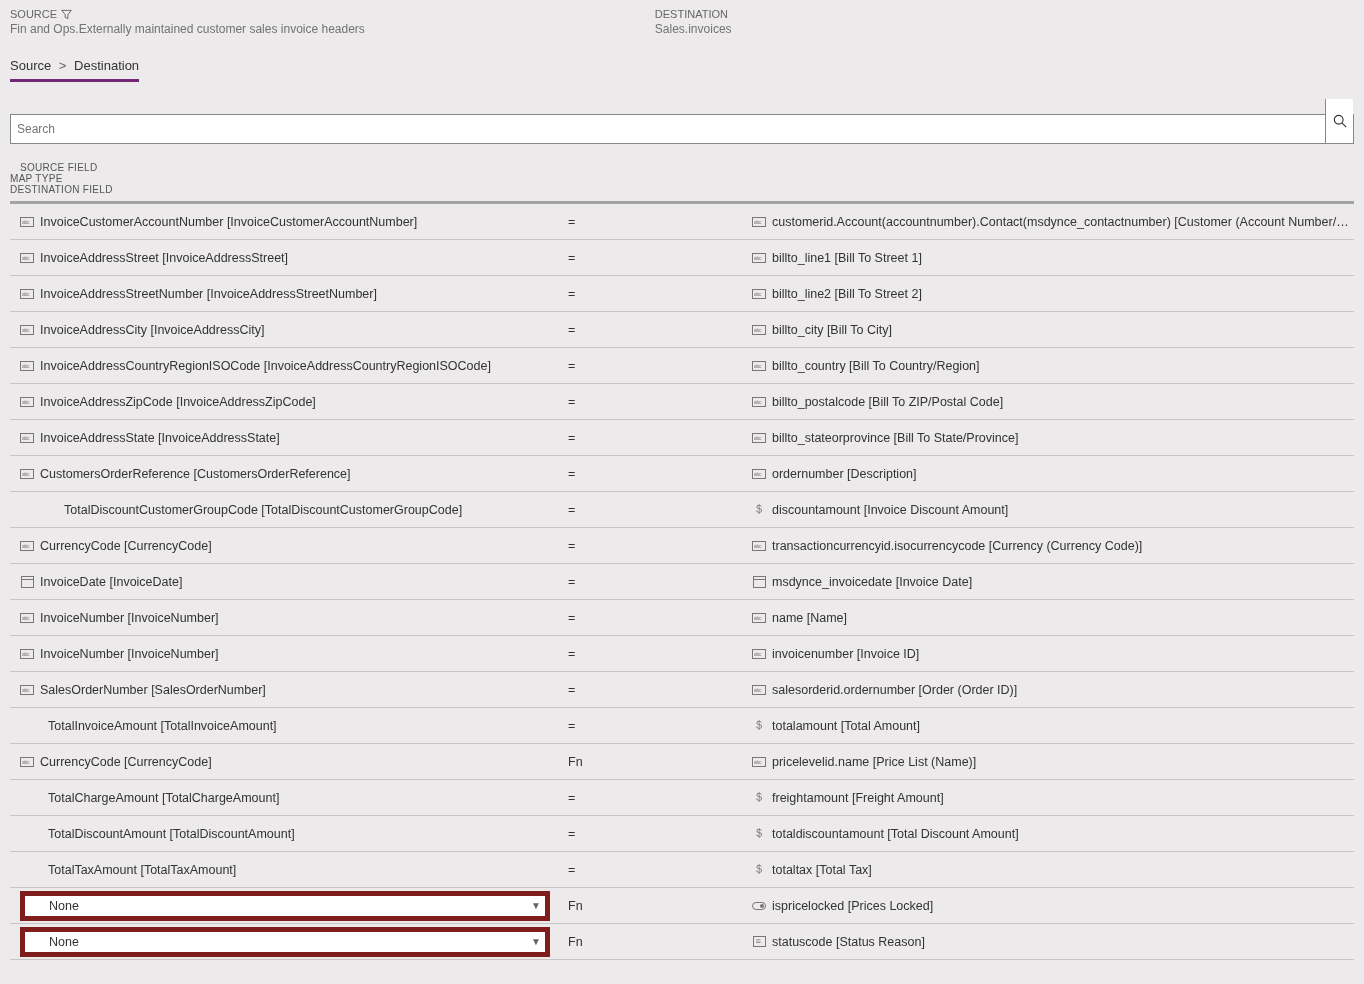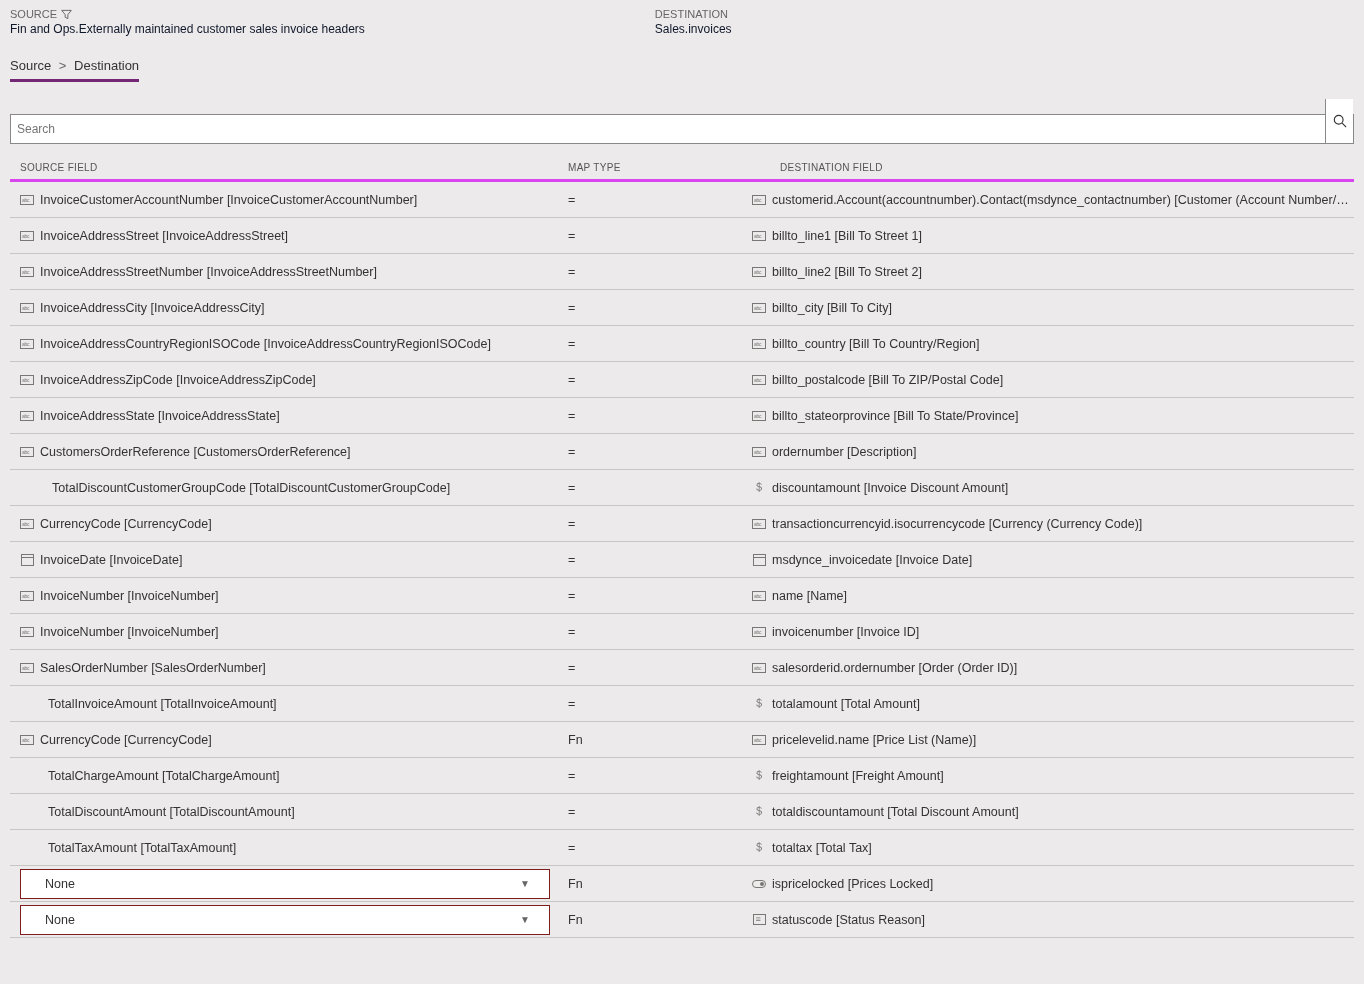--- a/index.html
+++ b/index.html
@@ -18,21 +18,21 @@
 .header-block .label {
   font-size: 11px;
   color: #666;
   text-transform: uppercase;
   display: flex;
   align-items: center;
   gap: 4px;
 }
 .header-block .value {
   font-size: 12px;
-  color: #0f172a;
+  color: #737373;
   margin-top: 2px;
 }
 .breadcrumb-tabs {
   padding: 0 10px;
   margin-top: 14px;
 }
 .breadcrumb-tabs .crumb {
   display: inline-block;
   font-size: 13px;
   color: #333;
@@ -63,25 +63,26 @@
   display: flex;
   align-items: center;
   justify-content: center;
   background: #fff;
 }
 .grid {
   margin: 12px 10px 0 10px;
 }
 .grid-header {
   display: flex;
-  border-bottom: 3px solid #d946ef;
+  border-bottom: 3px solid #a3a3a3;
   padding: 6px 0;
   font-size: 10px;
   color: #555;
   letter-spacing: 0.3px;
+  flex-direction: column;
 }
 .col-source { width: 558px; padding-left: 10px; }
 .col-map { width: 212px; }
 .col-dest { flex: 1; }
 .row {
   display: flex;
   align-items: center;
   border-bottom: 1px solid #c8c6c4;
   min-height: 36px;
   font-size: 12.5px;
@@ -172,26 +173,26 @@
   line-height: 8px;
   top: 0; left: 2px;
   color: #797775;
 }
 .icon-filter {
   display: inline-block;
 }
 .none-select {
   height: 30px;
   width: 530px;
-  border: 1px solid #7f1d1d;
+  border: 5px solid #7f1d1d;
   background: #fff;
   display: flex;
   align-items: center;
   justify-content: space-between;
-  padding: 0 19px 0 24px;
+  padding: 0 4px 0 24px;
   font-size: 12.5px;
 }
 .none-select .chev { color: #666; font-size: 10px; }
 svg { display: block; }
 </style>
 </head>
 <body>
 
 <div class="header-area">
   <div class="header-block">
@@ -352,21 +353,21 @@
         <div class="cell-dest">
           <span class="icon">
             <span class="icon-text"></span>
           </span>
           <span class="text">ordernumber [Description]</span>
         </div>
       </div>
       <div class="row">
         <div class="cell-source">
           <span class="icon" style="width: 14px;"></span>
-          <span style="margin-left: 12px; text-align: center;">TotalDiscountCustomerGroupCode [TotalDiscountCustomerGroupCode]</span>
+          <span style="margin-left: 24px; text-align: center;">TotalDiscountCustomerGroupCode [TotalDiscountCustomerGroupCode]</span>
         </div>
         <div class="cell-map">=</div>
         <div class="cell-dest">
           <span class="icon icon-currency">＄</span>
           <span class="text">discountamount [Invoice Discount Amount]</span>
         </div>
       </div>
       <div class="row">
         <div class="cell-source">
           <span class="icon">

